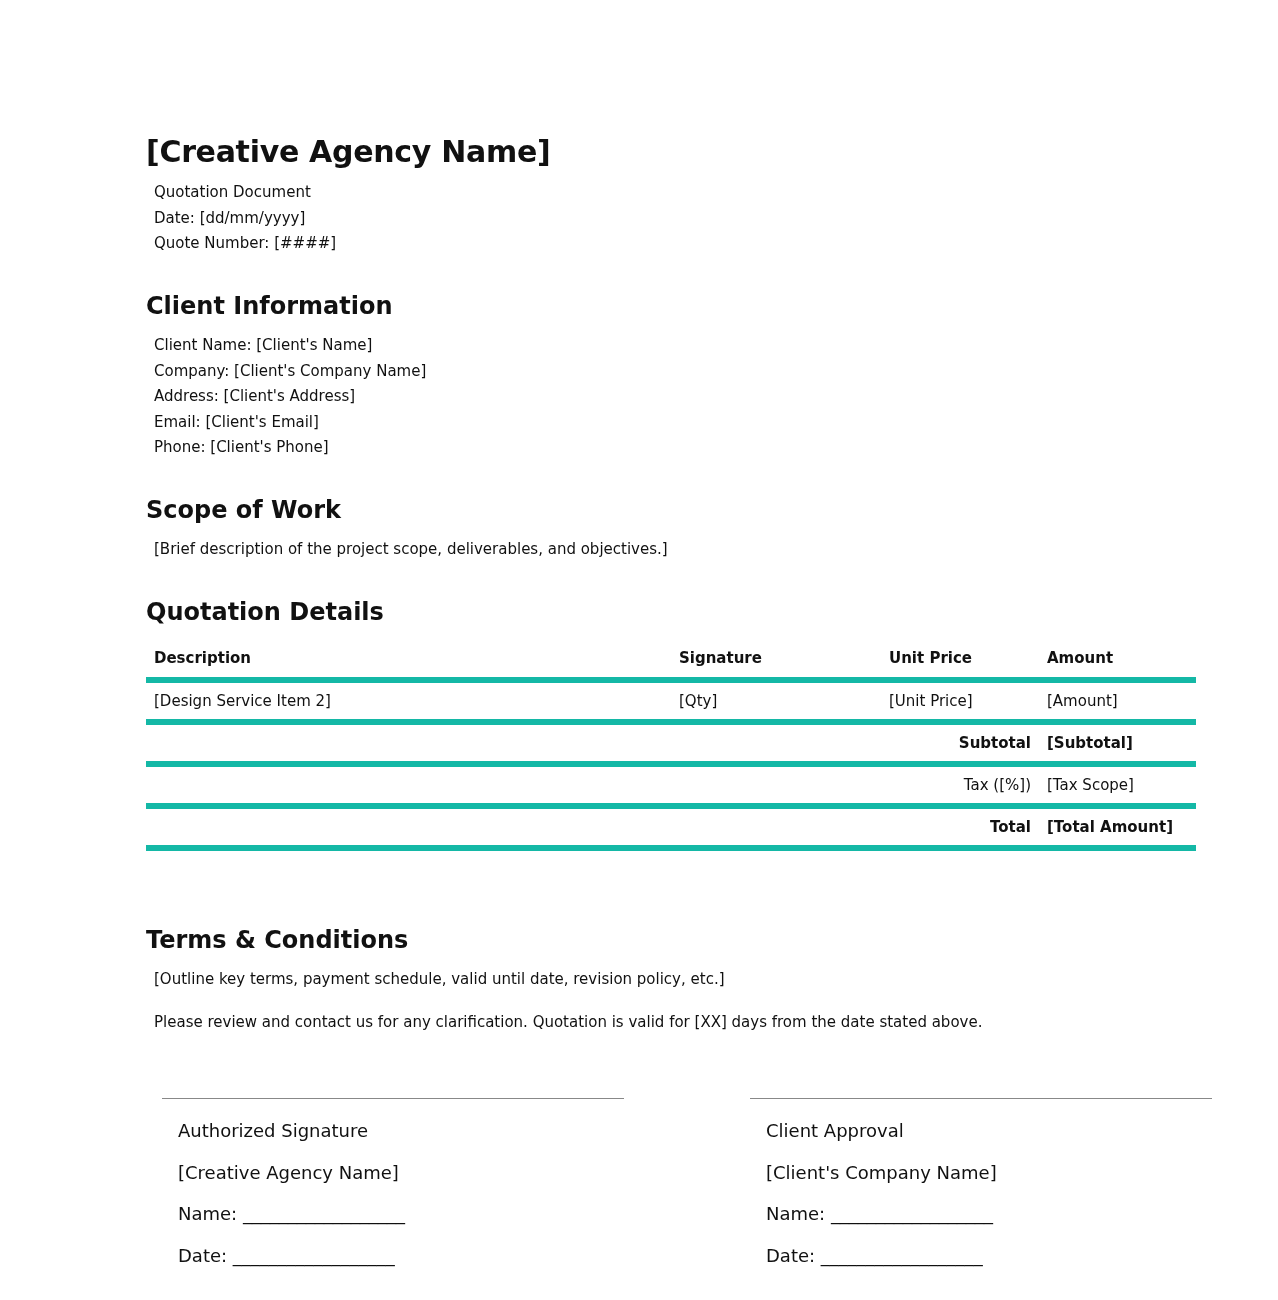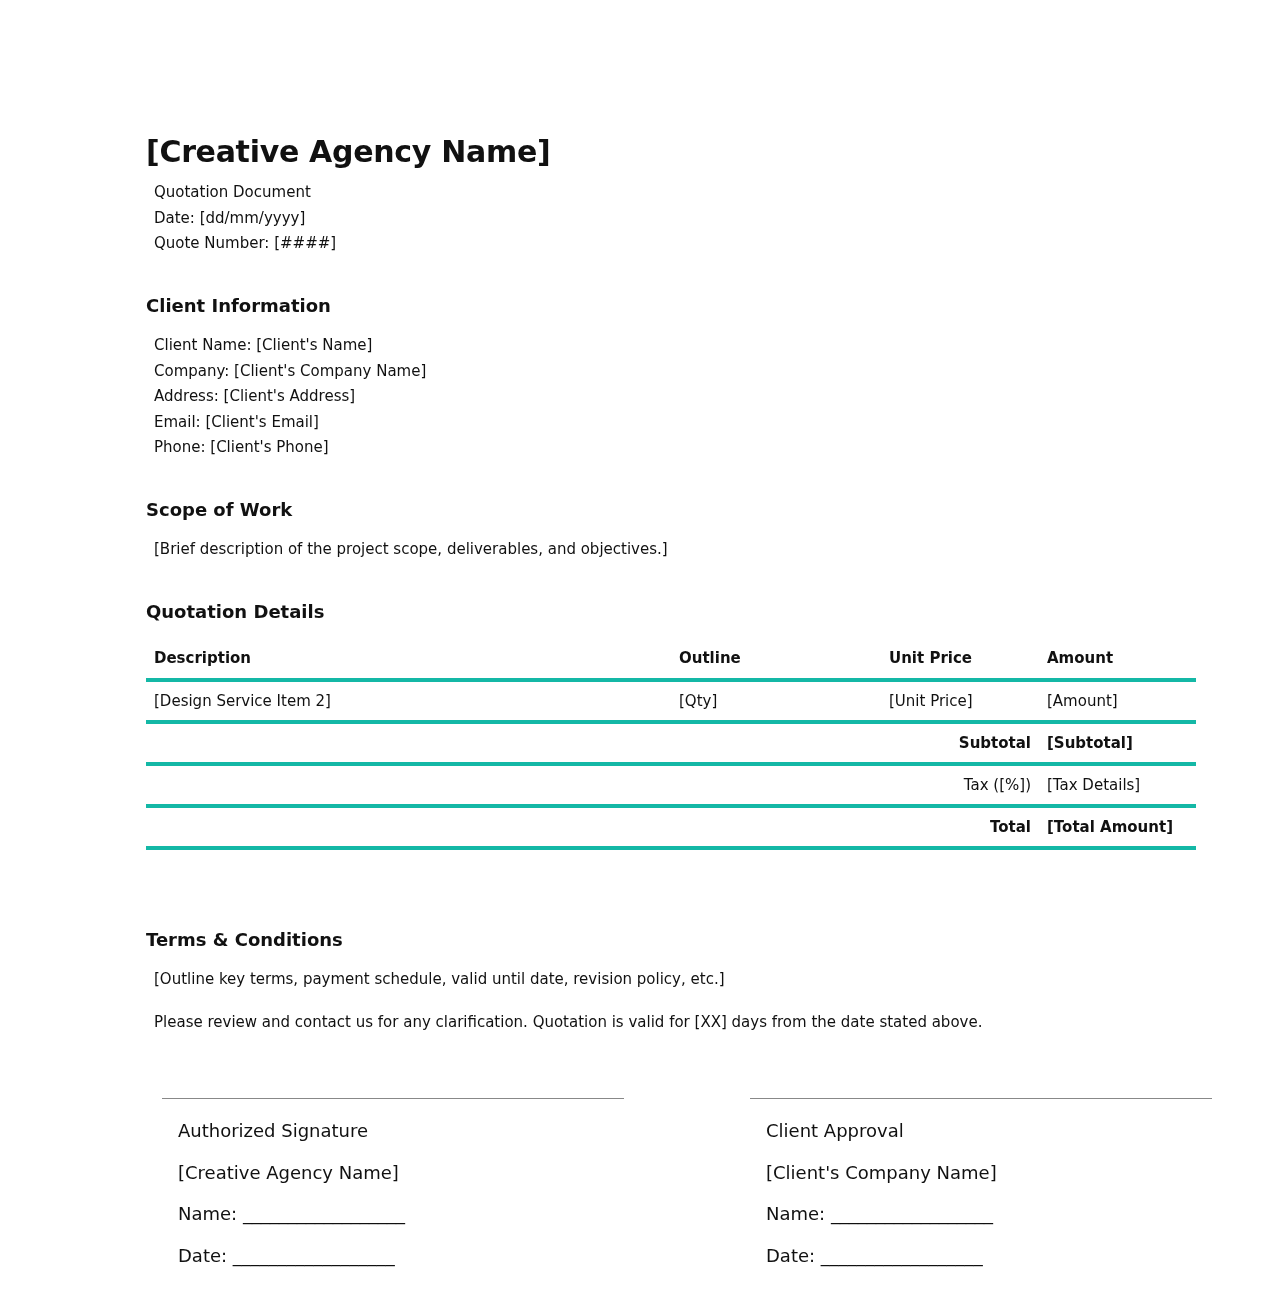--- a/index.html
+++ b/index.html
@@ -30,39 +30,39 @@
     .line {
       position: absolute;
       left: 8px;
       font-size: 15px;
       line-height: 20px;
       white-space: nowrap;
     }
     .h2 {
       position: absolute;
       left: 0;
-      font-size: 18px;
+      font-size: 24px;
       font-weight: 600;
       line-height: 24px;
       white-space: nowrap;
     }
     table.quote {
       position: absolute;
       left: 0;
       top: 606px;
       width: 1050px;
       border-collapse: collapse;
       font-size: 15px;
     }
     table.quote th, table.quote td {
       height: 42px;
       padding: 0 8px;
       text-align: left;
       vertical-align: middle;
-      border-bottom: 4px solid #14b8a6;
+      border-bottom: 6px solid #14b8a6;
       white-space: nowrap;
     }
     table.quote th { font-weight: 600; }
     table.quote td.right { text-align: right; }
     table.quote .bold { font-weight: 600; }
     .col-desc { width: 525px; }
     .col-qty { width: 210px; }
     .col-unit { width: 158px; }
     .col-amt { width: 157px; }
     .sig-block {
@@ -103,39 +103,39 @@
 
   <div class="h2" style="top:466px">Scope of Work</div>
   <div class="line" style="top:507px">[Brief description of the project scope, deliverables, and objectives.]</div>
 
   <div class="h2" style="top:568px">Quotation Details</div>
 
   <table class="quote">
     <thead>
       <tr>
         <th class="col-desc">Description</th>
-        <th class="col-qty">Outline</th>
+        <th class="col-qty">Signature</th>
         <th class="col-unit">Unit Price</th>
         <th class="col-amt">Amount</th>
       </tr>
     </thead>
     <tbody>
       <tr>
         <td>[Design Service Item 2]</td>
         <td>[Qty]</td>
         <td>[Unit Price]</td>
         <td>[Amount]</td>
       </tr>
       <tr>
         <td colspan="3" class="right bold">Subtotal</td>
         <td class="bold">[Subtotal]</td>
       </tr>
       <tr>
         <td colspan="3" class="right">Tax ([%])</td>
-        <td>[Tax Details]</td>
+        <td>[Tax Scope]</td>
       </tr>
       <tr>
         <td colspan="3" class="right bold">Total</td>
         <td class="bold">[Total Amount]</td>
       </tr>
     </tbody>
   </table>
 
   <div class="h2" style="top:896px">Terms &amp; Conditions</div>
   <div class="line" style="top:937px">[Outline key terms, payment schedule, valid until date, revision policy, etc.]</div>

